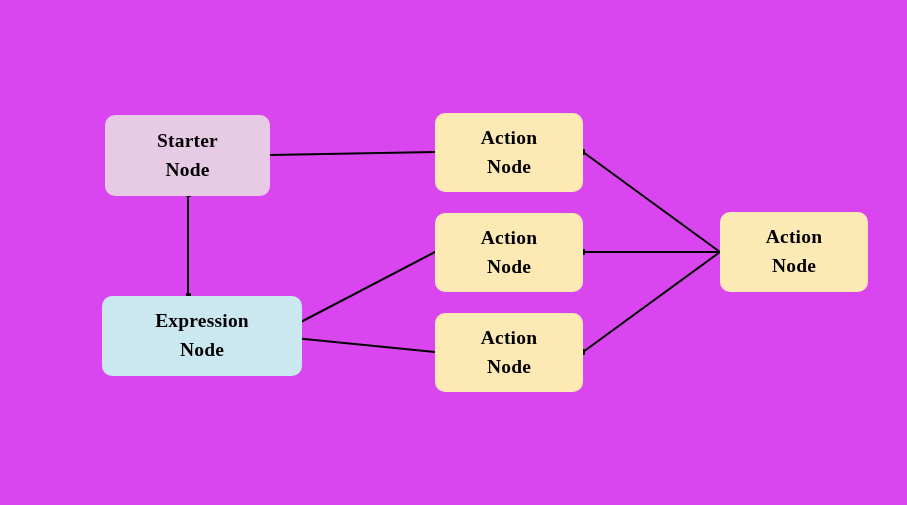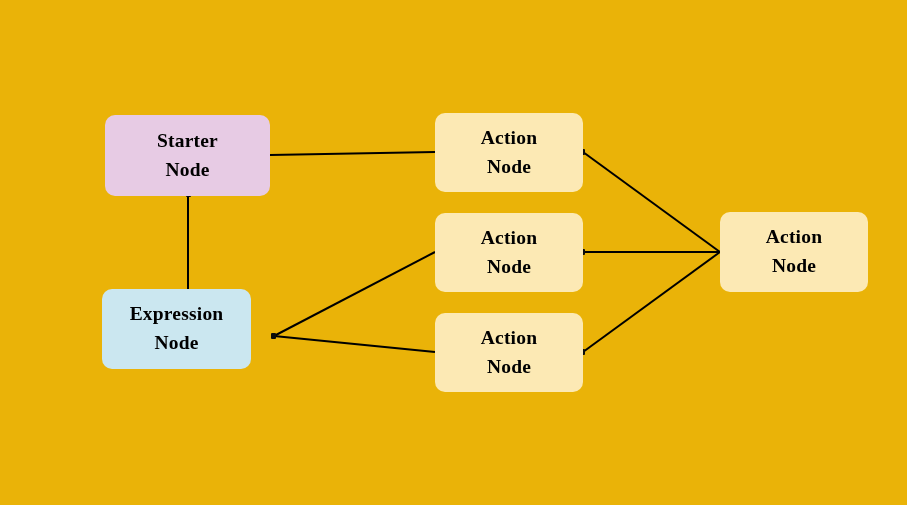--- a/index.html
+++ b/index.html
@@ -10,21 +10,21 @@
     width: 907px;
     height: 505px;
     background: #000000;
     font-family: "Liberation Serif", "DejaVu Serif", serif;
     overflow: hidden;
   }
   #canvas {
     position: relative;
     width: 907px;
     height: 505px;
-    background: #eab308;
+    background: #d946ef;
   }
   .node {
     position: absolute;
     box-sizing: border-box;
     border-radius: 10px;
     display: flex;
     flex-direction: column;
     align-items: center;
     justify-content: center;
     text-align: center;
@@ -76,21 +76,21 @@
   <div class="edge-stub" style="left:271px; top:333px; width:5px; height:6px;"></div>
   <div class="edge-stub" style="left:580px; top:149px; width:5px; height:6px;"></div>
   <div class="edge-stub" style="left:580px; top:249px; width:5px; height:6px;"></div>
   <div class="edge-stub" style="left:580px; top:349px; width:5px; height:6px;"></div>
 
   <div class="node" style="left:105px; top:115px; width:165px; height:81px; background:#e7cbe4;">
     <span class="node-line">Starter</span>
     <span class="node-line">Node</span>
   </div>
 
-  <div class="node" style="left:102px; top:289px; width:149px; height:80px; background:#cbe7f0;">
+  <div class="node" style="left:102px; top:296px; width:200px; height:80px; background:#cbe7f0;">
     <span class="node-line">Expression</span>
     <span class="node-line">Node</span>
   </div>
 
   <div class="node" style="left:435px; top:113px; width:148px; height:79px; background:#fce9b4;">
     <span class="node-line">Action</span>
     <span class="node-line">Node</span>
   </div>
 
   <div class="node" style="left:435px; top:213px; width:148px; height:79px; background:#fce9b4;">

